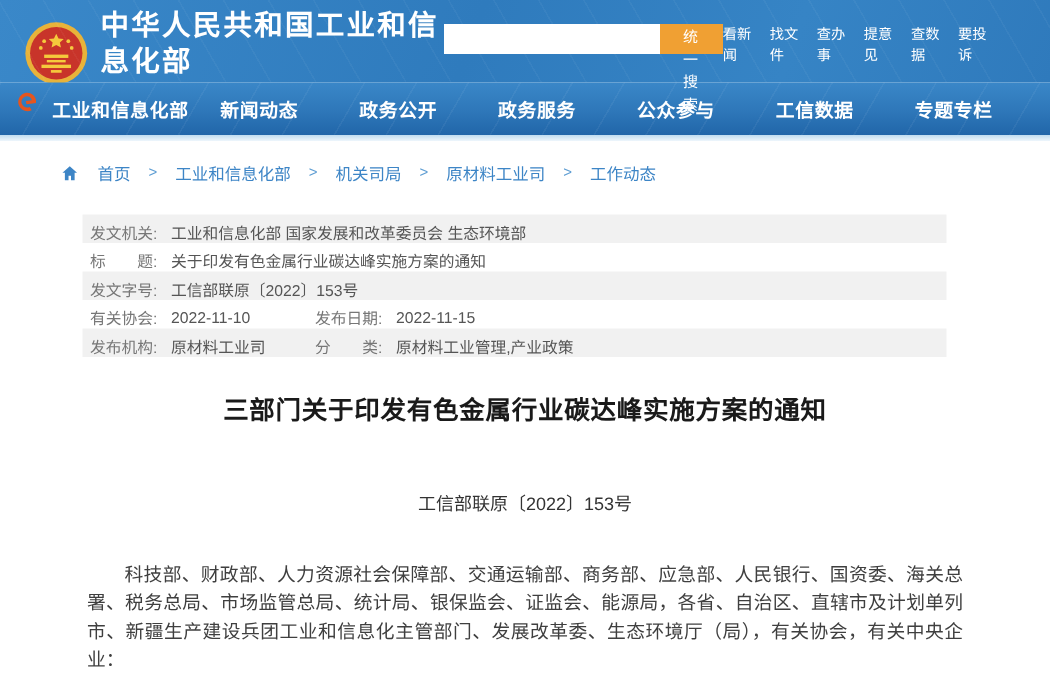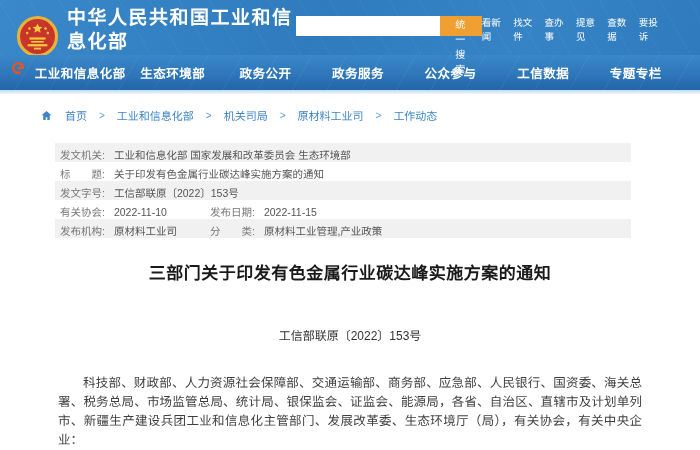--- a/index.html
+++ b/index.html
@@ -109,21 +109,21 @@
   </div>
 </div>
 
 <div class="main-nav">
   <span class="e-logo">
     <svg width="18" height="18" viewBox="0 0 24 24">
       <path d="M20 10.5C19 5.5 14.2 2.8 9.8 4.3 5.3 5.8 3 10.8 4.9 15.2c1.9 4.4 7 6.3 11.2 4.1l-1.7-2.9c-2.7 1.3-6 .1-7-2.8-1-3 .6-6.1 3.6-6.6 2.5-.4 4.8 1 5.3 3.4l-5.3.6.5 2.9 8.5-1z" fill="#e5551e"></path>
     </svg>
   </span>
   <span class="nav-item">工业和信息化部</span>
-  <span class="nav-item">生态环境部</span>
+  <span class="nav-item">新闻动态</span>
   <span class="nav-item">政务公开</span>
   <span class="nav-item">政务服务</span>
   <span class="nav-item">公众参与</span>
   <span class="nav-item">工信数据</span>
   <span class="nav-item">专题专栏</span>
 </div>
 <div class="nav-strip"></div>
 
 <div class="breadcrumb">
   <span style="display:flex;">

